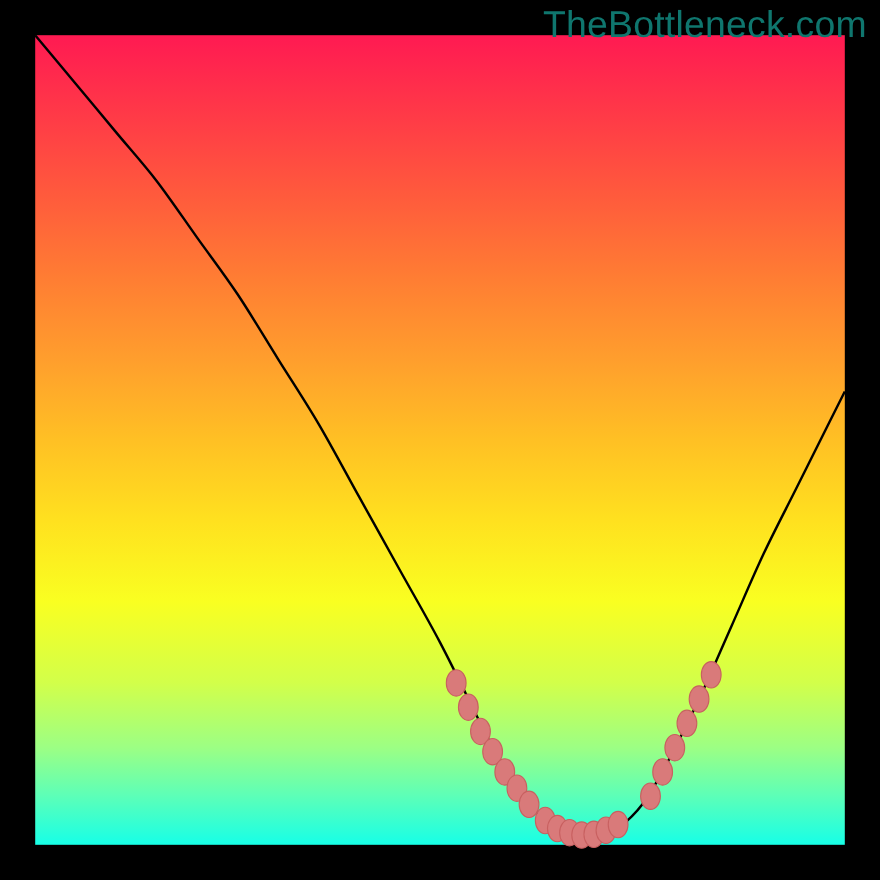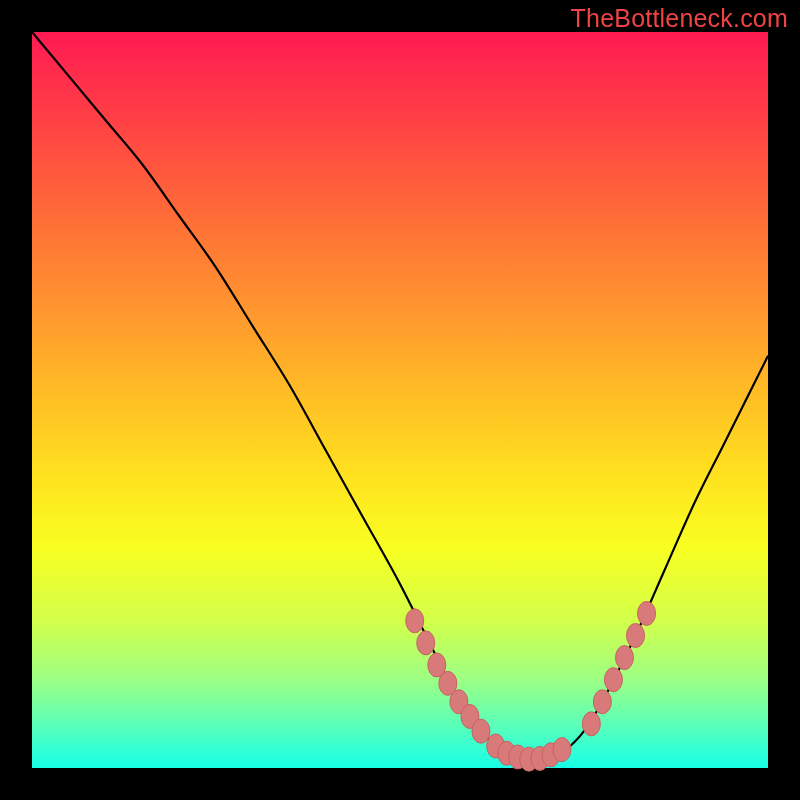--- a/index.html
+++ b/index.html
@@ -14,24 +14,24 @@
   .frame {
     position: relative;
     width: 800px;
     height: 800px;
     background: #000;
   }
   .watermark {
     position: absolute;
     top: 4px;
     right: 12px;
-    font-size: 25px;
+    font-size: 34px;
     font-weight: 500;
     letter-spacing: 0.2px;
-    color: #ef4444;
+    color: #0f766e;
     z-index: 10;
   }
   .gradient {
     position: absolute;
     left: 32px;
     top: 32px;
     width: 736px;
     height: 736px;
     background: linear-gradient(to bottom,
       #ff1a52 0%,

